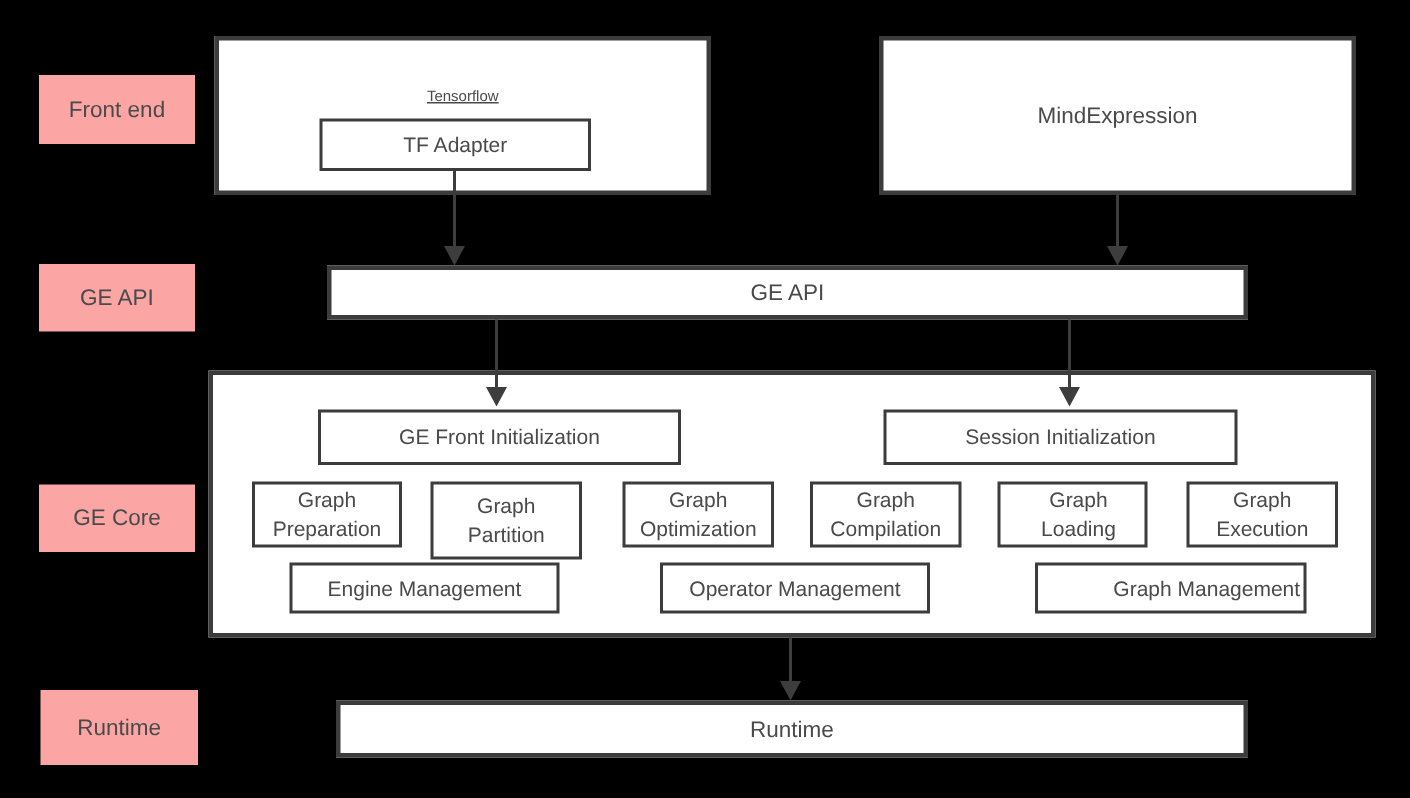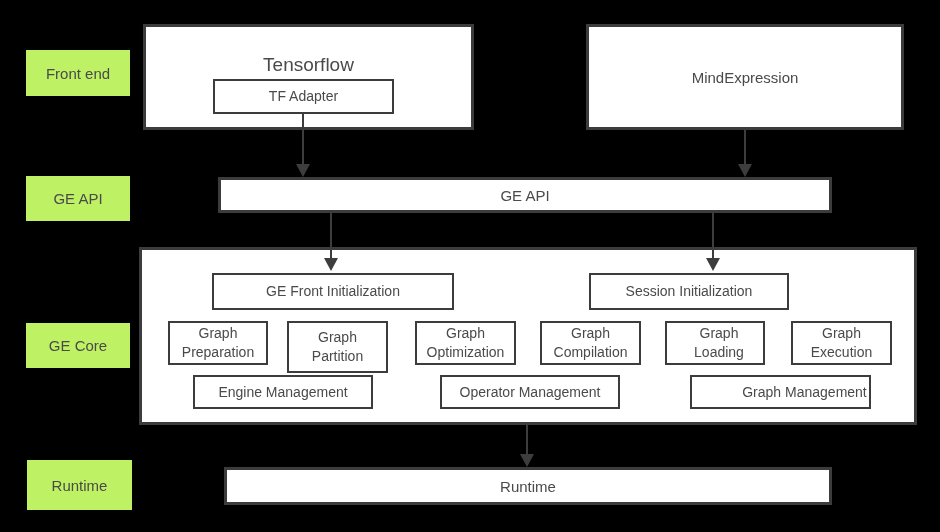--- a/index.html
+++ b/index.html
@@ -11,21 +11,21 @@
     position: relative;
     width: 940px;
     height: 532px;
     background: #000000;
     font-family: "Liberation Sans", "DejaVu Sans", sans-serif;
     color: #4a4a4a;
     overflow: hidden;
   }
   .row-label {
     position: absolute;
-    background: #bef264;
+    background: #fca5a5;
     display: flex;
     align-items: center;
     justify-content: center;
     font-size: 15px;
   }
   .box {
     position: absolute;
     box-sizing: border-box;
     background: #ffffff;
     border: 2px solid #3c3c3c;
@@ -39,21 +39,22 @@
   .box.thick {
     border-width: 3px;
     font-size: 15px;
   }
   .box-title {
     position: absolute;
     left: 0;
     right: 0;
     top: 28px;
     text-align: center;
-    font-size: 19px;
+    font-size: 10px;
+    text-decoration: underline;
   }
   .stage {
     padding: 0 4px;
   }
   .stem {
     position: absolute;
     width: 2px;
     background: #3d3d3d;
   }
   .head {
@@ -79,21 +80,21 @@
     <div class="box-title">Tensorflow</div>
     <div class="box" style="left:67px; top:52px; width:181px; height:35px;">TF Adapter</div>
   </div>
 
   <div class="box thick" style="left:586px; top:24px; width:318px; height:106px;">MindExpression</div>
 
   <div class="box thick" style="left:218px; top:177px; width:614px; height:36px;">GE API</div>
 
   <div class="box thick" style="left:139px; top:247px; width:778px; height:178px;">
     <div class="box" style="left:70px; top:23px; width:242px; height:37px;">GE Front Initialization</div>
-    <div class="box" style="left:447px; top:23px; width:200px; height:37px;">Session Initialization</div>
+    <div class="box" style="left:447px; top:23px; width:236px; height:37px;">Session Initialization</div>
 
     <div class="box stage" style="left:26px; top:71px; width:100px; height:44px;">Graph Preparation</div>
     <div class="box stage" style="left:145px; top:71px; width:101px; height:52px;">Graph Partition</div>
     <div class="box stage" style="left:273px; top:71px; width:101px; height:44px;">Graph Optimization</div>
     <div class="box stage" style="left:398px; top:71px; width:101px; height:44px;">Graph Compilation</div>
     <div class="box stage" style="left:523px; top:71px; width:100px; height:44px;padding-left:12px;">Graph Loading</div>
     <div class="box" style="left:51px; top:125px; width:180px; height:34px;">Engine Management</div>
 
     <div class="box stage" style="left:649px; top:71px; width:101px; height:44px;">Graph Execution</div>
     <div class="box" style="left:298px; top:125px; width:180px; height:34px;">Operator Management</div>

